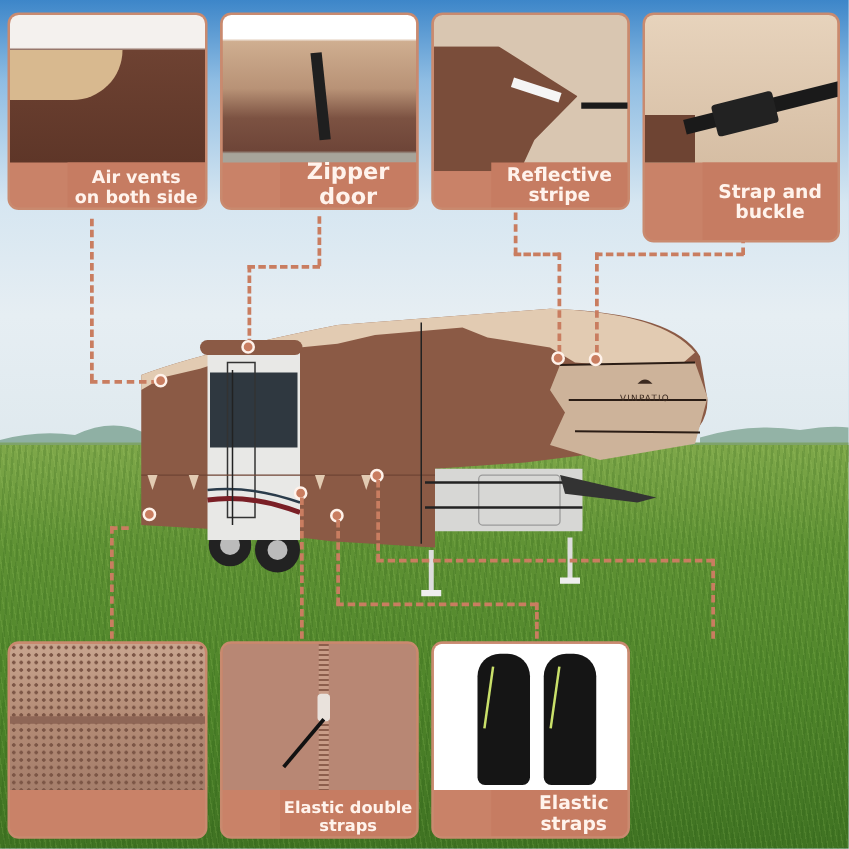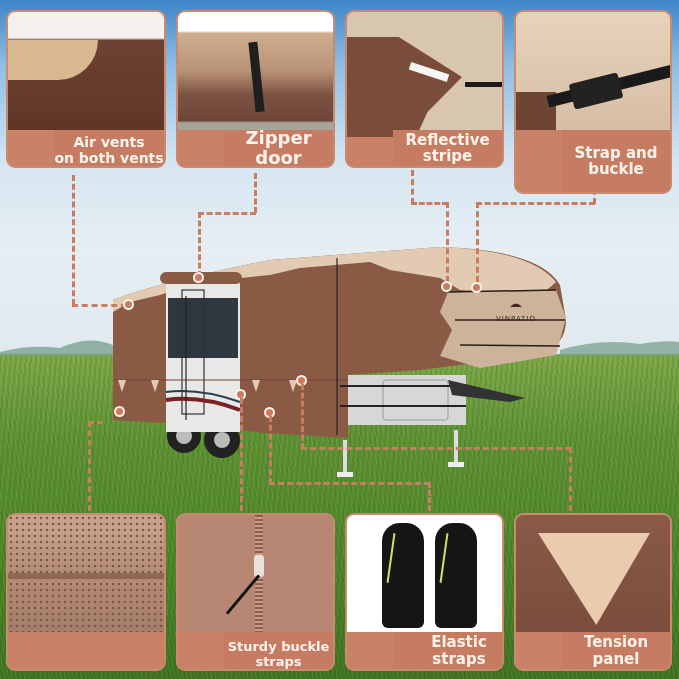--- a/index.html
+++ b/index.html
@@ -127,21 +127,21 @@
   <div class="dash dv" style="left:301px;top:384px;height:65px;"></div>
   <div class="dash dh" style="left:301px;top:447px;width:270px;"></div>
   <div class="dash dv" style="left:569px;top:447px;height:64px;"></div>
 
   <div class="card" style="left:6px;top:10px;width:160px;height:158px;">
     <div class="photo" style="height:118px;background:linear-gradient(180deg,#f4f1ee 0%,#f4f1ee 22%,#6e4232 24%,#5e3628 100%);">
       <div style="position:absolute;left:0;top:28px;width:90px;height:40px;background:#d8b98f;border-radius:0 0 60px 0;"></div>
     </div>
     <div class="label" style="top:118px;font-size:14px;flex-direction:column;">
       <span>Air vents</span>
-      <span>on both vents</span>
+      <span>on both side</span>
     </div>
   </div>
 
   <div class="card" style="left:345px;top:10px;width:159px;height:158px;">
     <div class="photo" style="height:118px;background:#d9c6b1;">
       <div style="position:absolute;left:0;top:25px;width:115px;height:100px;background:#7a4d3a;clip-path:polygon(0 0,45% 0,100% 40%,70% 75%,60% 100%,0 100%);"></div>
       <div style="position:absolute;left:62px;top:56px;width:40px;height:8px;background:#f5f5f5;transform:rotate(18deg);"></div>
       <div style="position:absolute;left:118px;top:70px;width:42px;height:5px;background:#1b1b1b;"></div>
     </div>
     <div class="label" style="top:118px;font-size:15px;">
@@ -177,40 +177,32 @@
     </div>
   </div>
 
   <div class="card" style="left:176px;top:513px;width:159px;height:158px;">
     <div class="photo" style="height:117px;background:#b88774;">
       <div style="position:absolute;left:77px;top:0;width:8px;height:117px;background:repeating-linear-gradient(180deg,#8c5e4c 0 2px,#c99d88 2px 4px);"></div>
       <div style="position:absolute;left:76px;top:40px;width:10px;height:22px;background:#e9e2dc;border-radius:3px;"></div>
       <div style="position:absolute;left:40px;top:78px;width:50px;height:3px;background:#111;transform:rotate(-50deg);"></div>
     </div>
     <div class="label" style="top:117px;font-size:13px;flex-direction:column;">
-      <span>Sturdy buckle</span>
+      <span>Elastic double</span>
       <span>straps</span>
     </div>
   </div>
 
   <div class="card" style="left:345px;top:513px;width:159px;height:158px;">
     <div class="photo" style="height:117px;background:#ffffff;">
       <div style="position:absolute;left:35px;top:8px;width:42px;height:105px;background:#151515;border-radius:18px 18px 6px 6px;">
         <div style="position:absolute;left:8px;top:10px;width:2px;height:50px;background:#c9e06a;transform:rotate(8deg);"></div>
       </div>
       <div style="position:absolute;left:88px;top:8px;width:42px;height:105px;background:#151515;border-radius:18px 18px 6px 6px;">
         <div style="position:absolute;left:8px;top:10px;width:2px;height:50px;background:#c9e06a;transform:rotate(8deg);"></div>
       </div>
     </div>
     <div class="label" style="top:117px;font-size:15px;padding-left:23px;">
       <span>Elastic straps</span>
     </div>
   </div>
 
-  <div class="card" style="left:514px;top:513px;width:158px;height:158px;">
-    <div class="photo" style="height:117px;background:linear-gradient(180deg,#8a5a47 0%,#7b4d3c 100%);">
-      <div style="position:absolute;left:22px;top:18px;width:112px;height:92px;background:#e9cbae;clip-path:polygon(0 0,100% 0,52% 100%);"></div>
-    </div>
-    <div class="label" style="top:117px;font-size:15px;">
-      <span>Tension panel</span>
-    </div>
-  </div>
 </div>
 
 </body></html>

